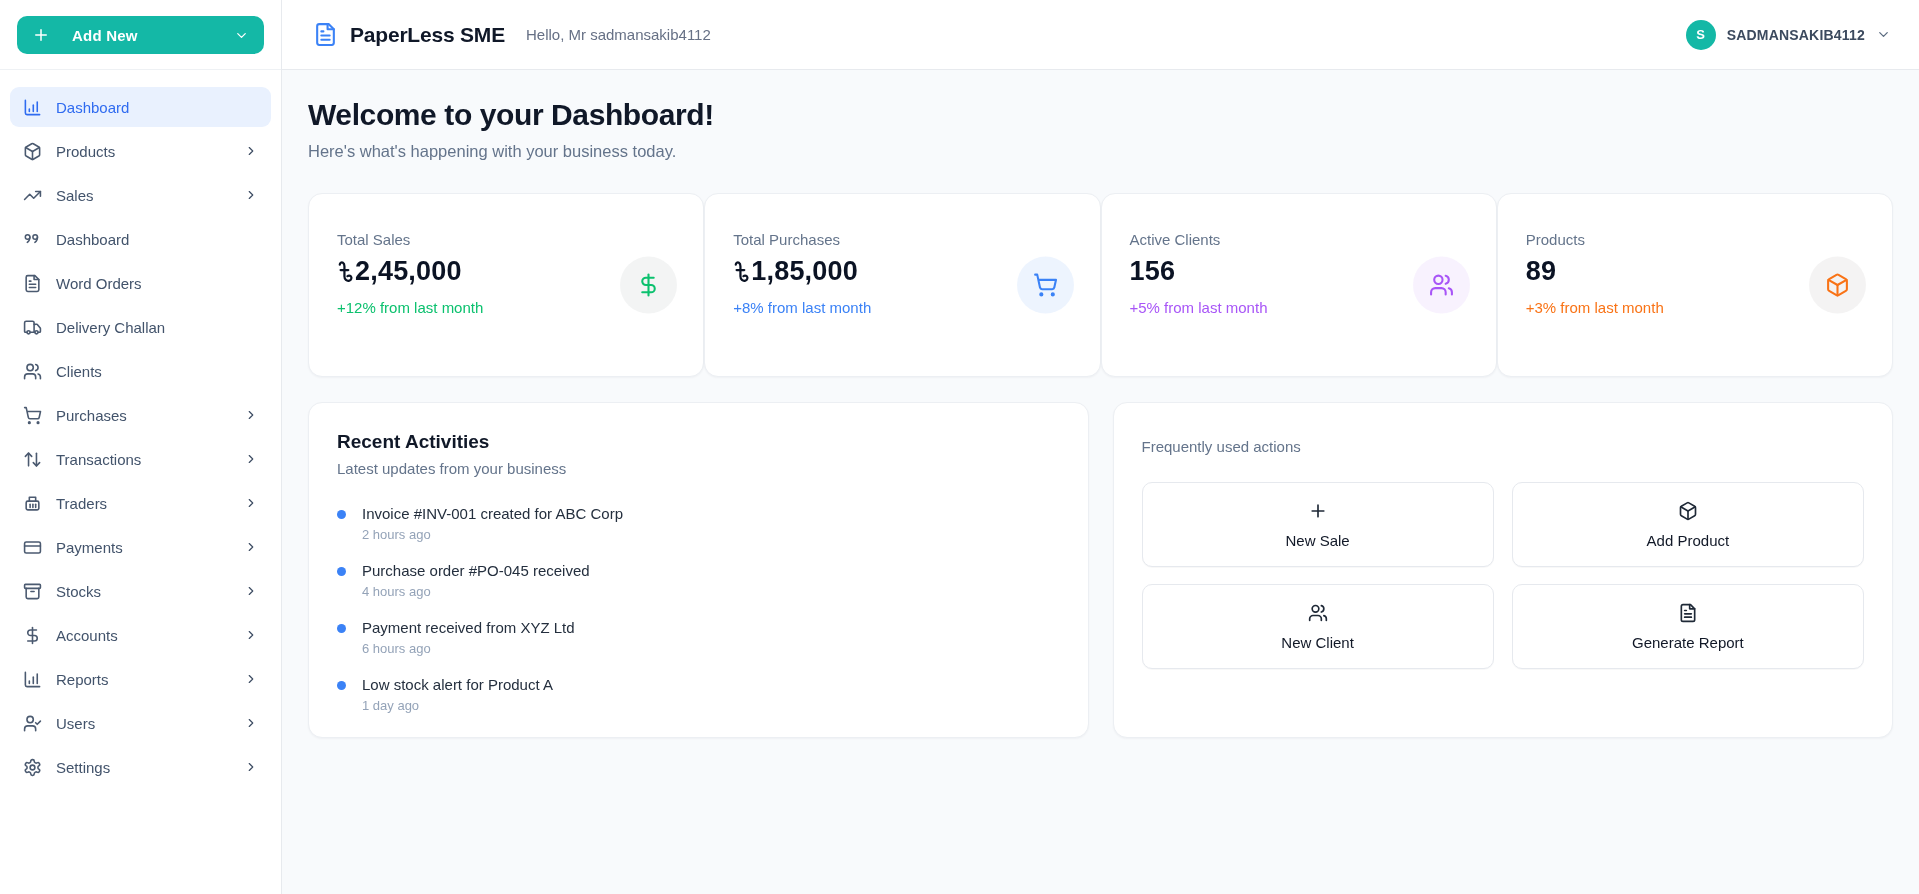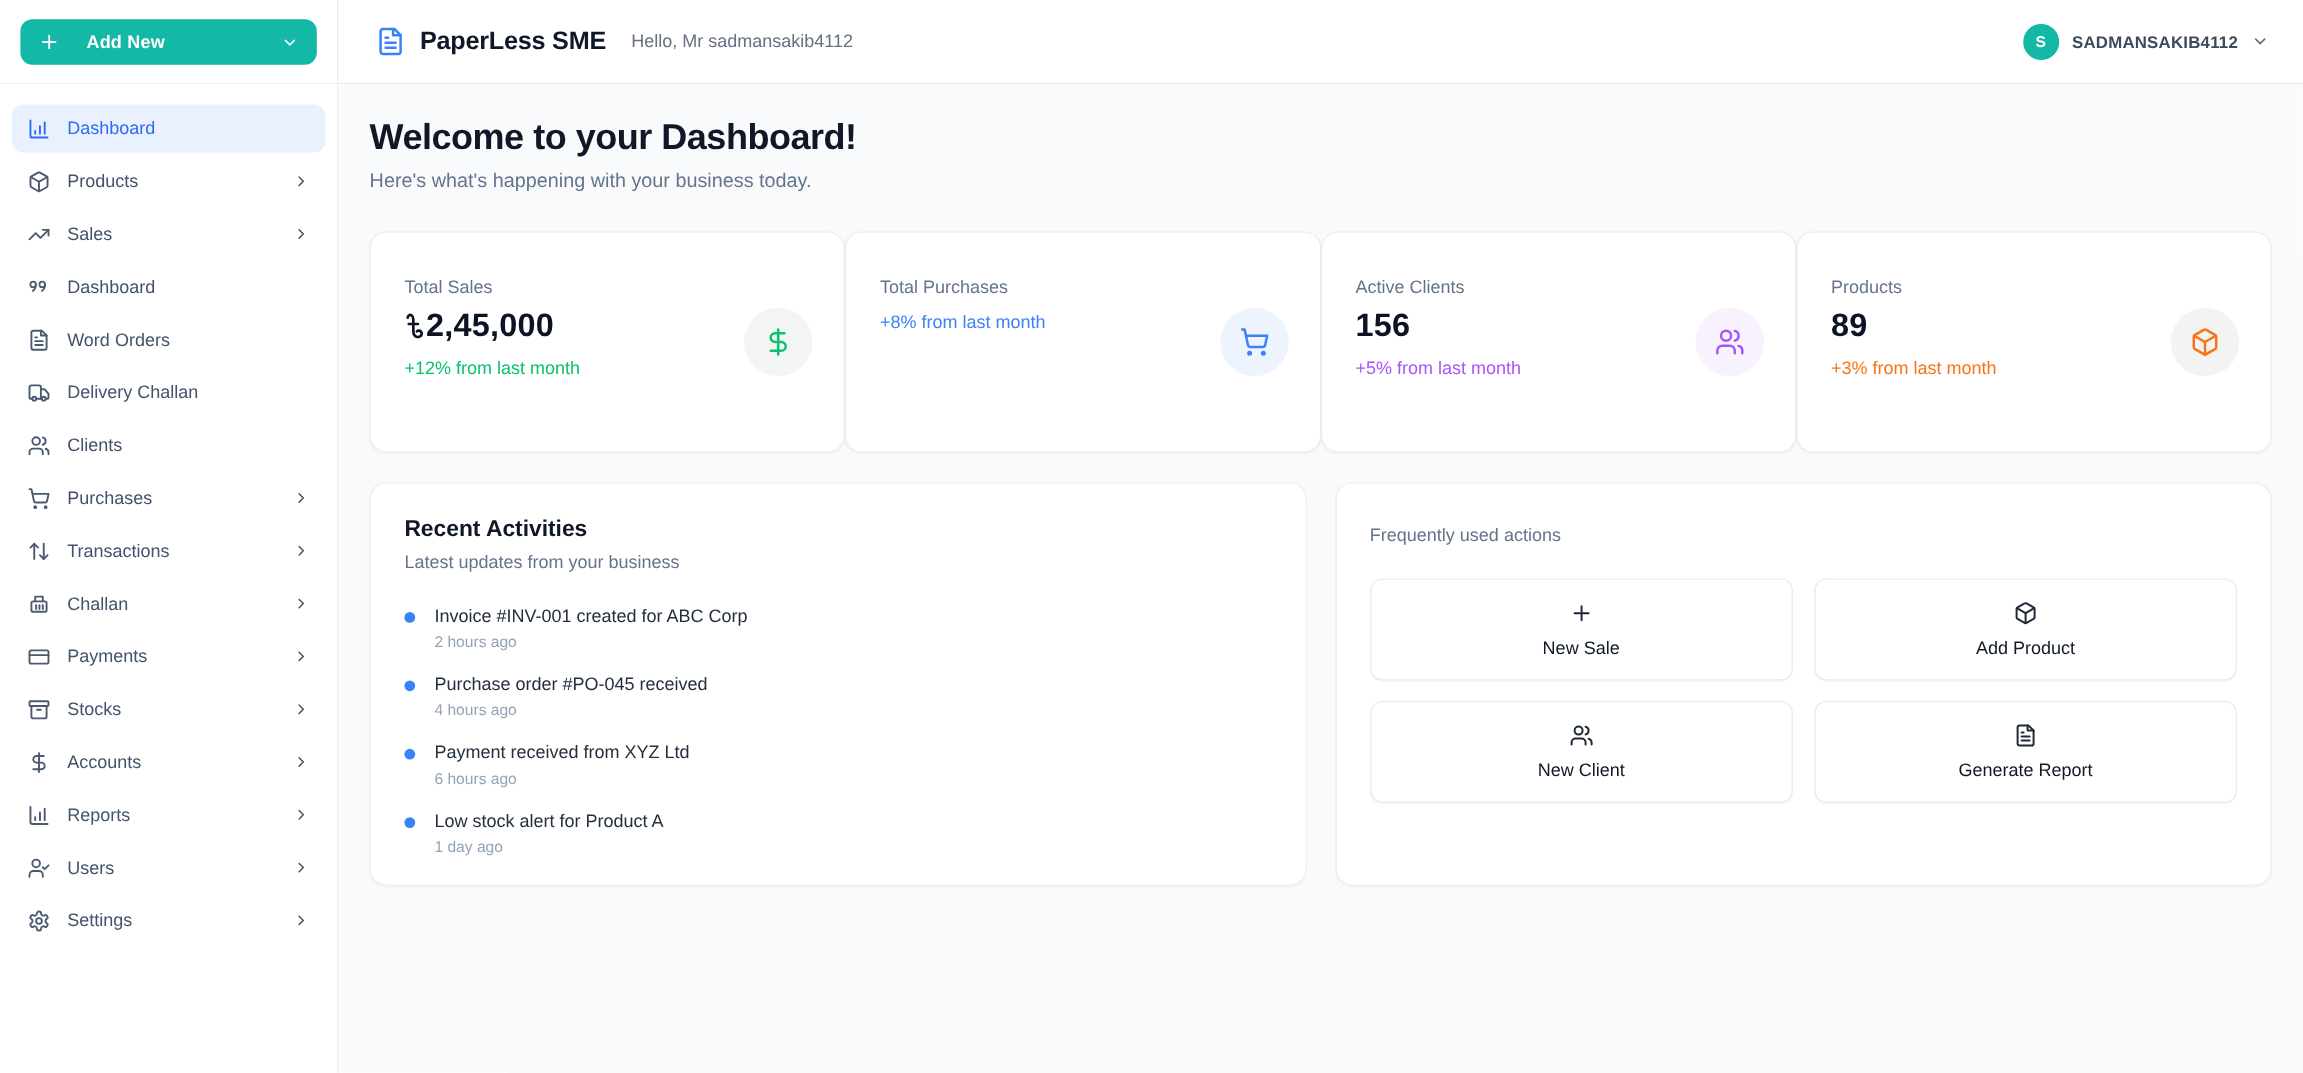--- a/index.html
+++ b/index.html
@@ -191,21 +191,21 @@
       </div>
 
       <div class="nav-item">
         <svg class="ic mi" viewBox="0 0 24 24">
             <rect x="4" y="9" width="16" height="11" rx="2"></rect>
             <path d="M8 9V4h8v5"></path>
             <path d="M9 13v4"></path>
             <path d="M12.5 13v4"></path>
             <path d="M16 13v4"></path>
           </svg>
-        <span>Challan</span>
+        <span>Traders</span>
         <svg class="ic chev-r" viewBox="0 0 24 24">
             <path d="m9 6 6 6-6 6"></path>
           </svg>
       </div>
 
       <div class="nav-item">
         <svg class="ic mi" viewBox="0 0 24 24">
             <rect x="2" y="5" width="20" height="14" rx="2"></rect>
             <path d="M2 10h20"></path>
           </svg>
@@ -319,20 +319,27 @@
           <div class="stat-icon t-green c-green">
             <svg class="ic" viewBox="0 0 24 24">
                 <path d="M12 2v20"></path>
                 <path d="M17 5H9.5a3.5 3.5 0 0 0 0 7h5a3.5 3.5 0 0 1 0 7H6"></path>
               </svg>
           </div>
         </div>
 
         <div class="stat-card">
           <div class="stat-label">Total Purchases</div>
+          <div class="stat-value">
+            <svg class="ic taka" viewBox="0 0 16 22" style="stroke-width:2.1">
+                <path d="M2.6 4.6C2.6 2.9 4.3 2 5.6 2.8 6.6 3.4 7 4.4 7 6v9.5c0 3 2.2 4.8 4.6 4.1 1.9-.6 2.6-2.8 1.4-4.1-.9-1-2.4-.9-3.2-.1"></path>
+                <path d="M3.4 9.6h7.2"></path>
+              </svg>
+            <span>1,85,000</span>
+          </div>
           <div class="stat-trend c-blue">+8% from last month</div>
           <div class="stat-icon t-blue c-blue">
             <svg class="ic" viewBox="0 0 24 24">
                 <circle cx="8" cy="21" r="1"></circle>
                 <circle cx="19" cy="21" r="1"></circle>
                 <path d="M2.05 2.05h2l2.66 12.42a2 2 0 0 0 2 1.58h9.78a2 2 0 0 0 1.95-1.57l1.65-7.43H5.12"></path>
               </svg>
           </div>
         </div>
 

